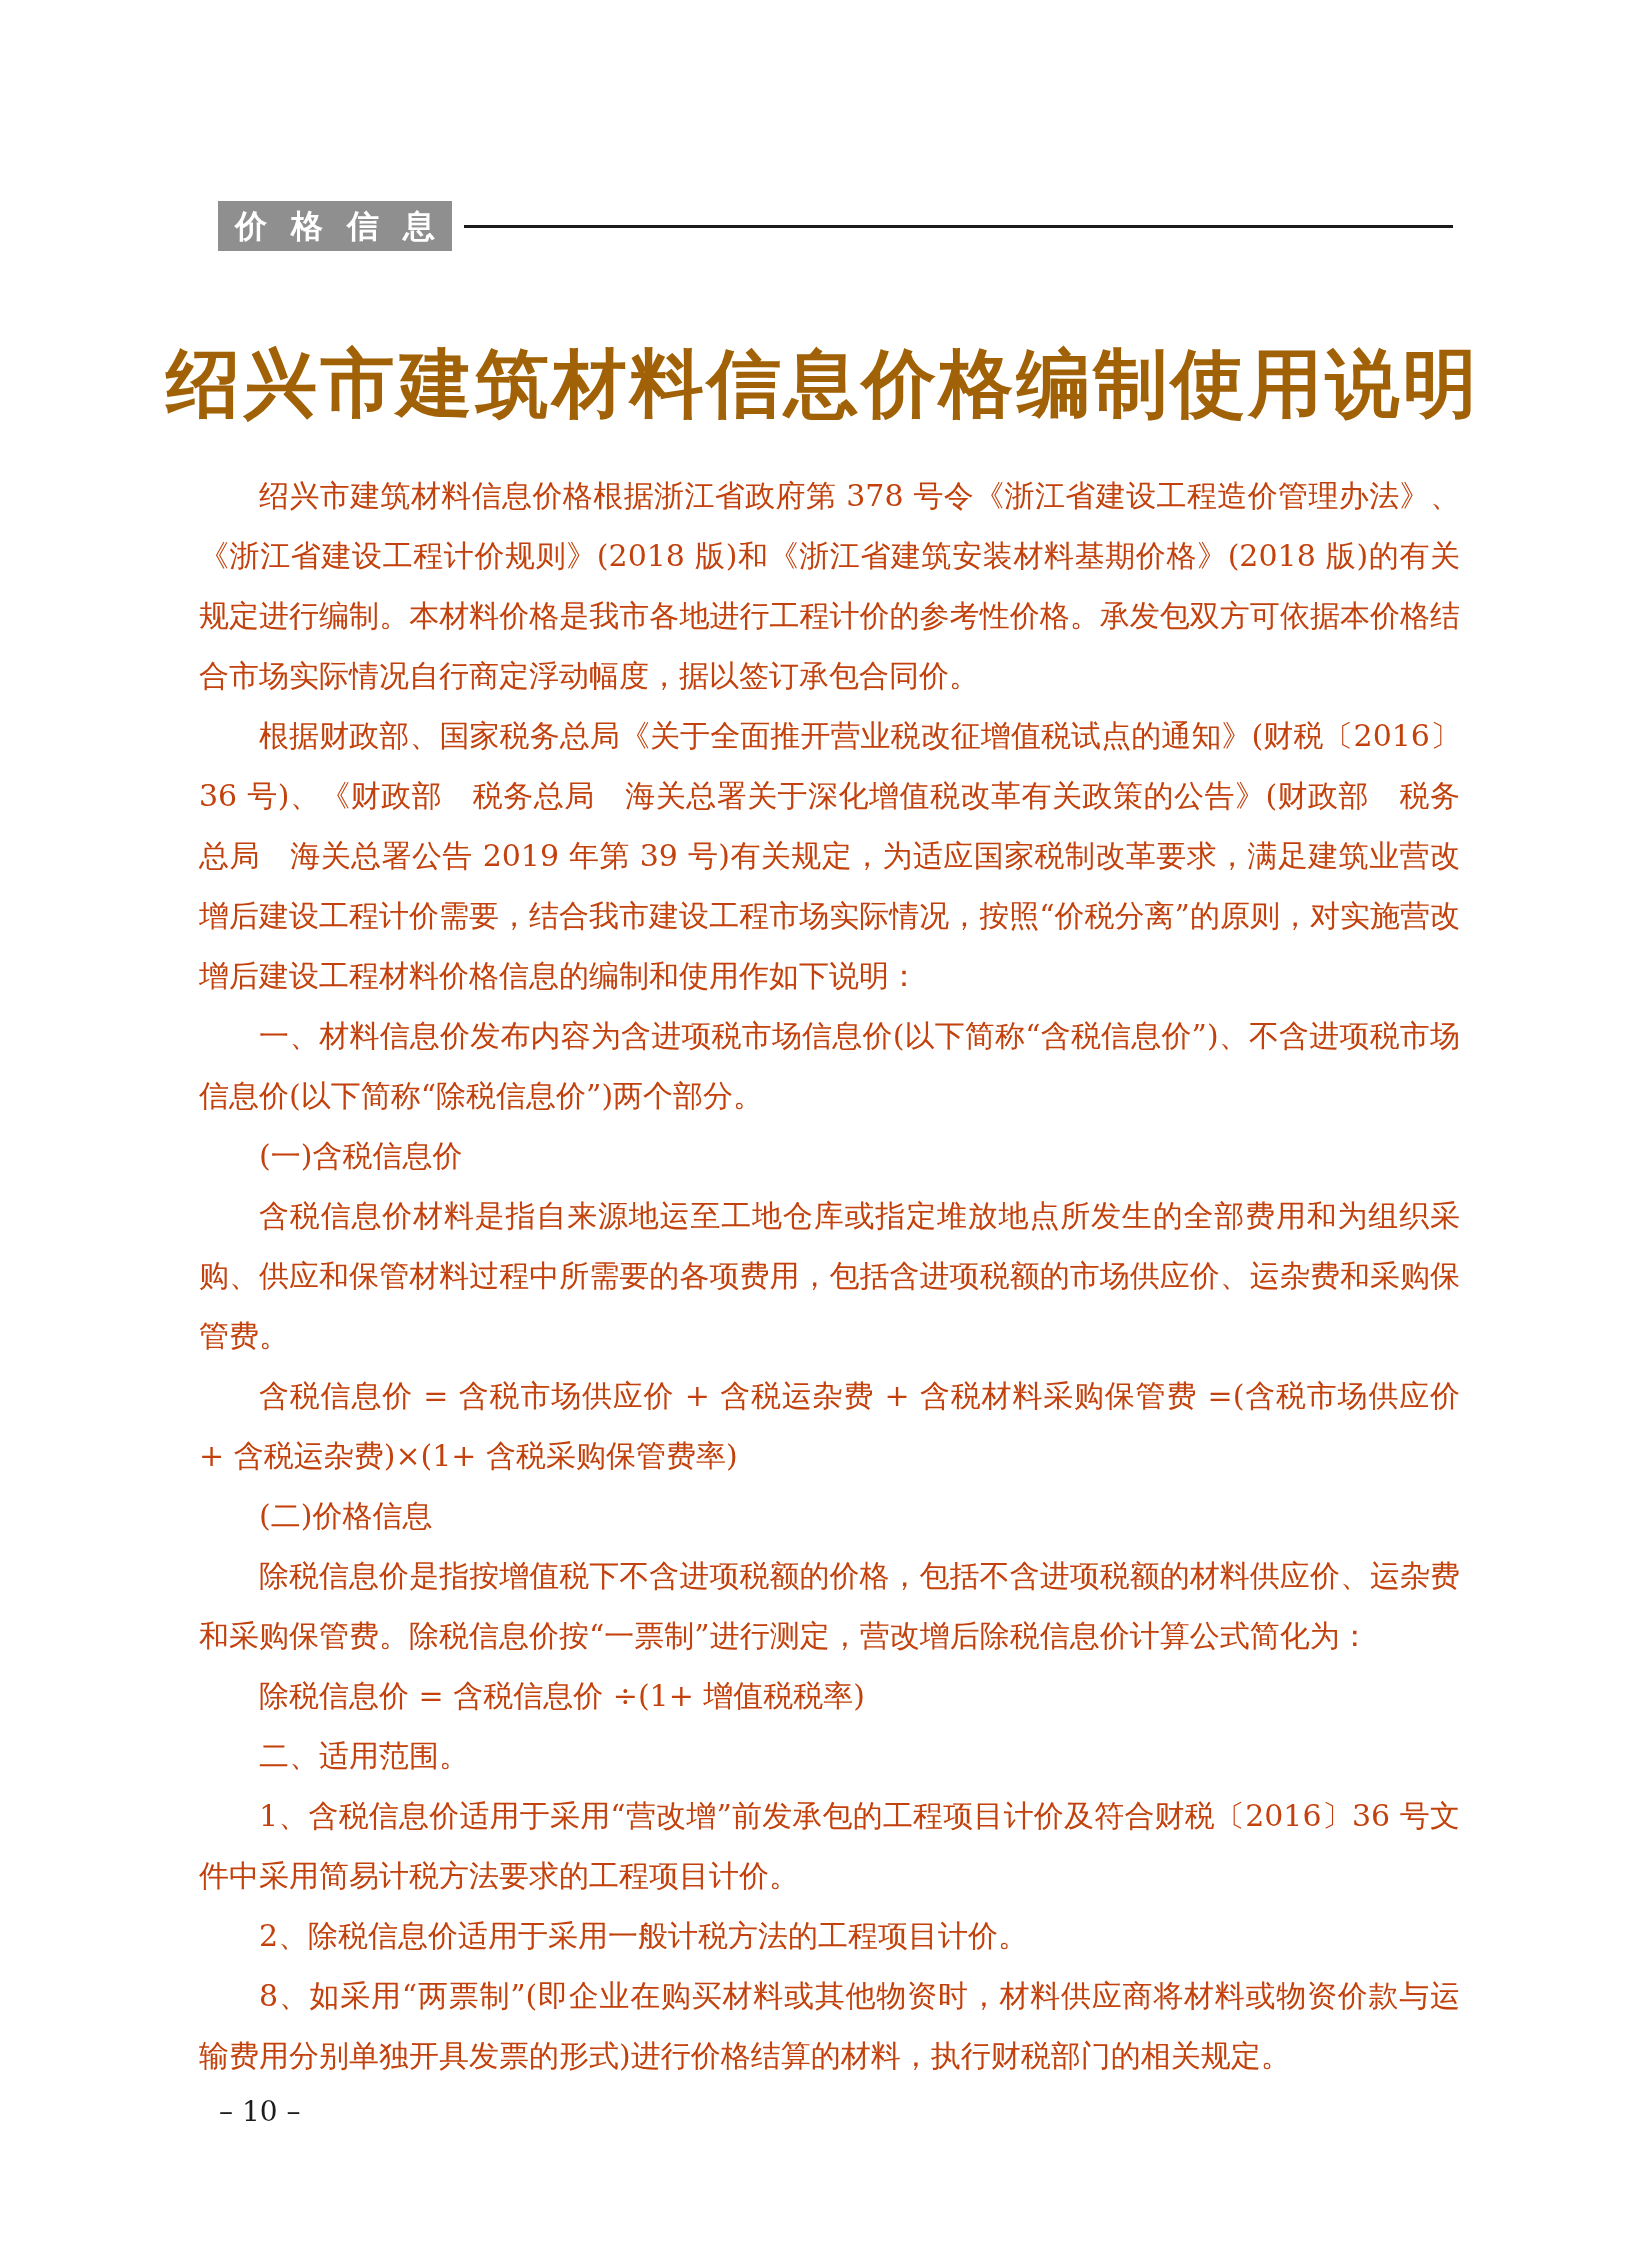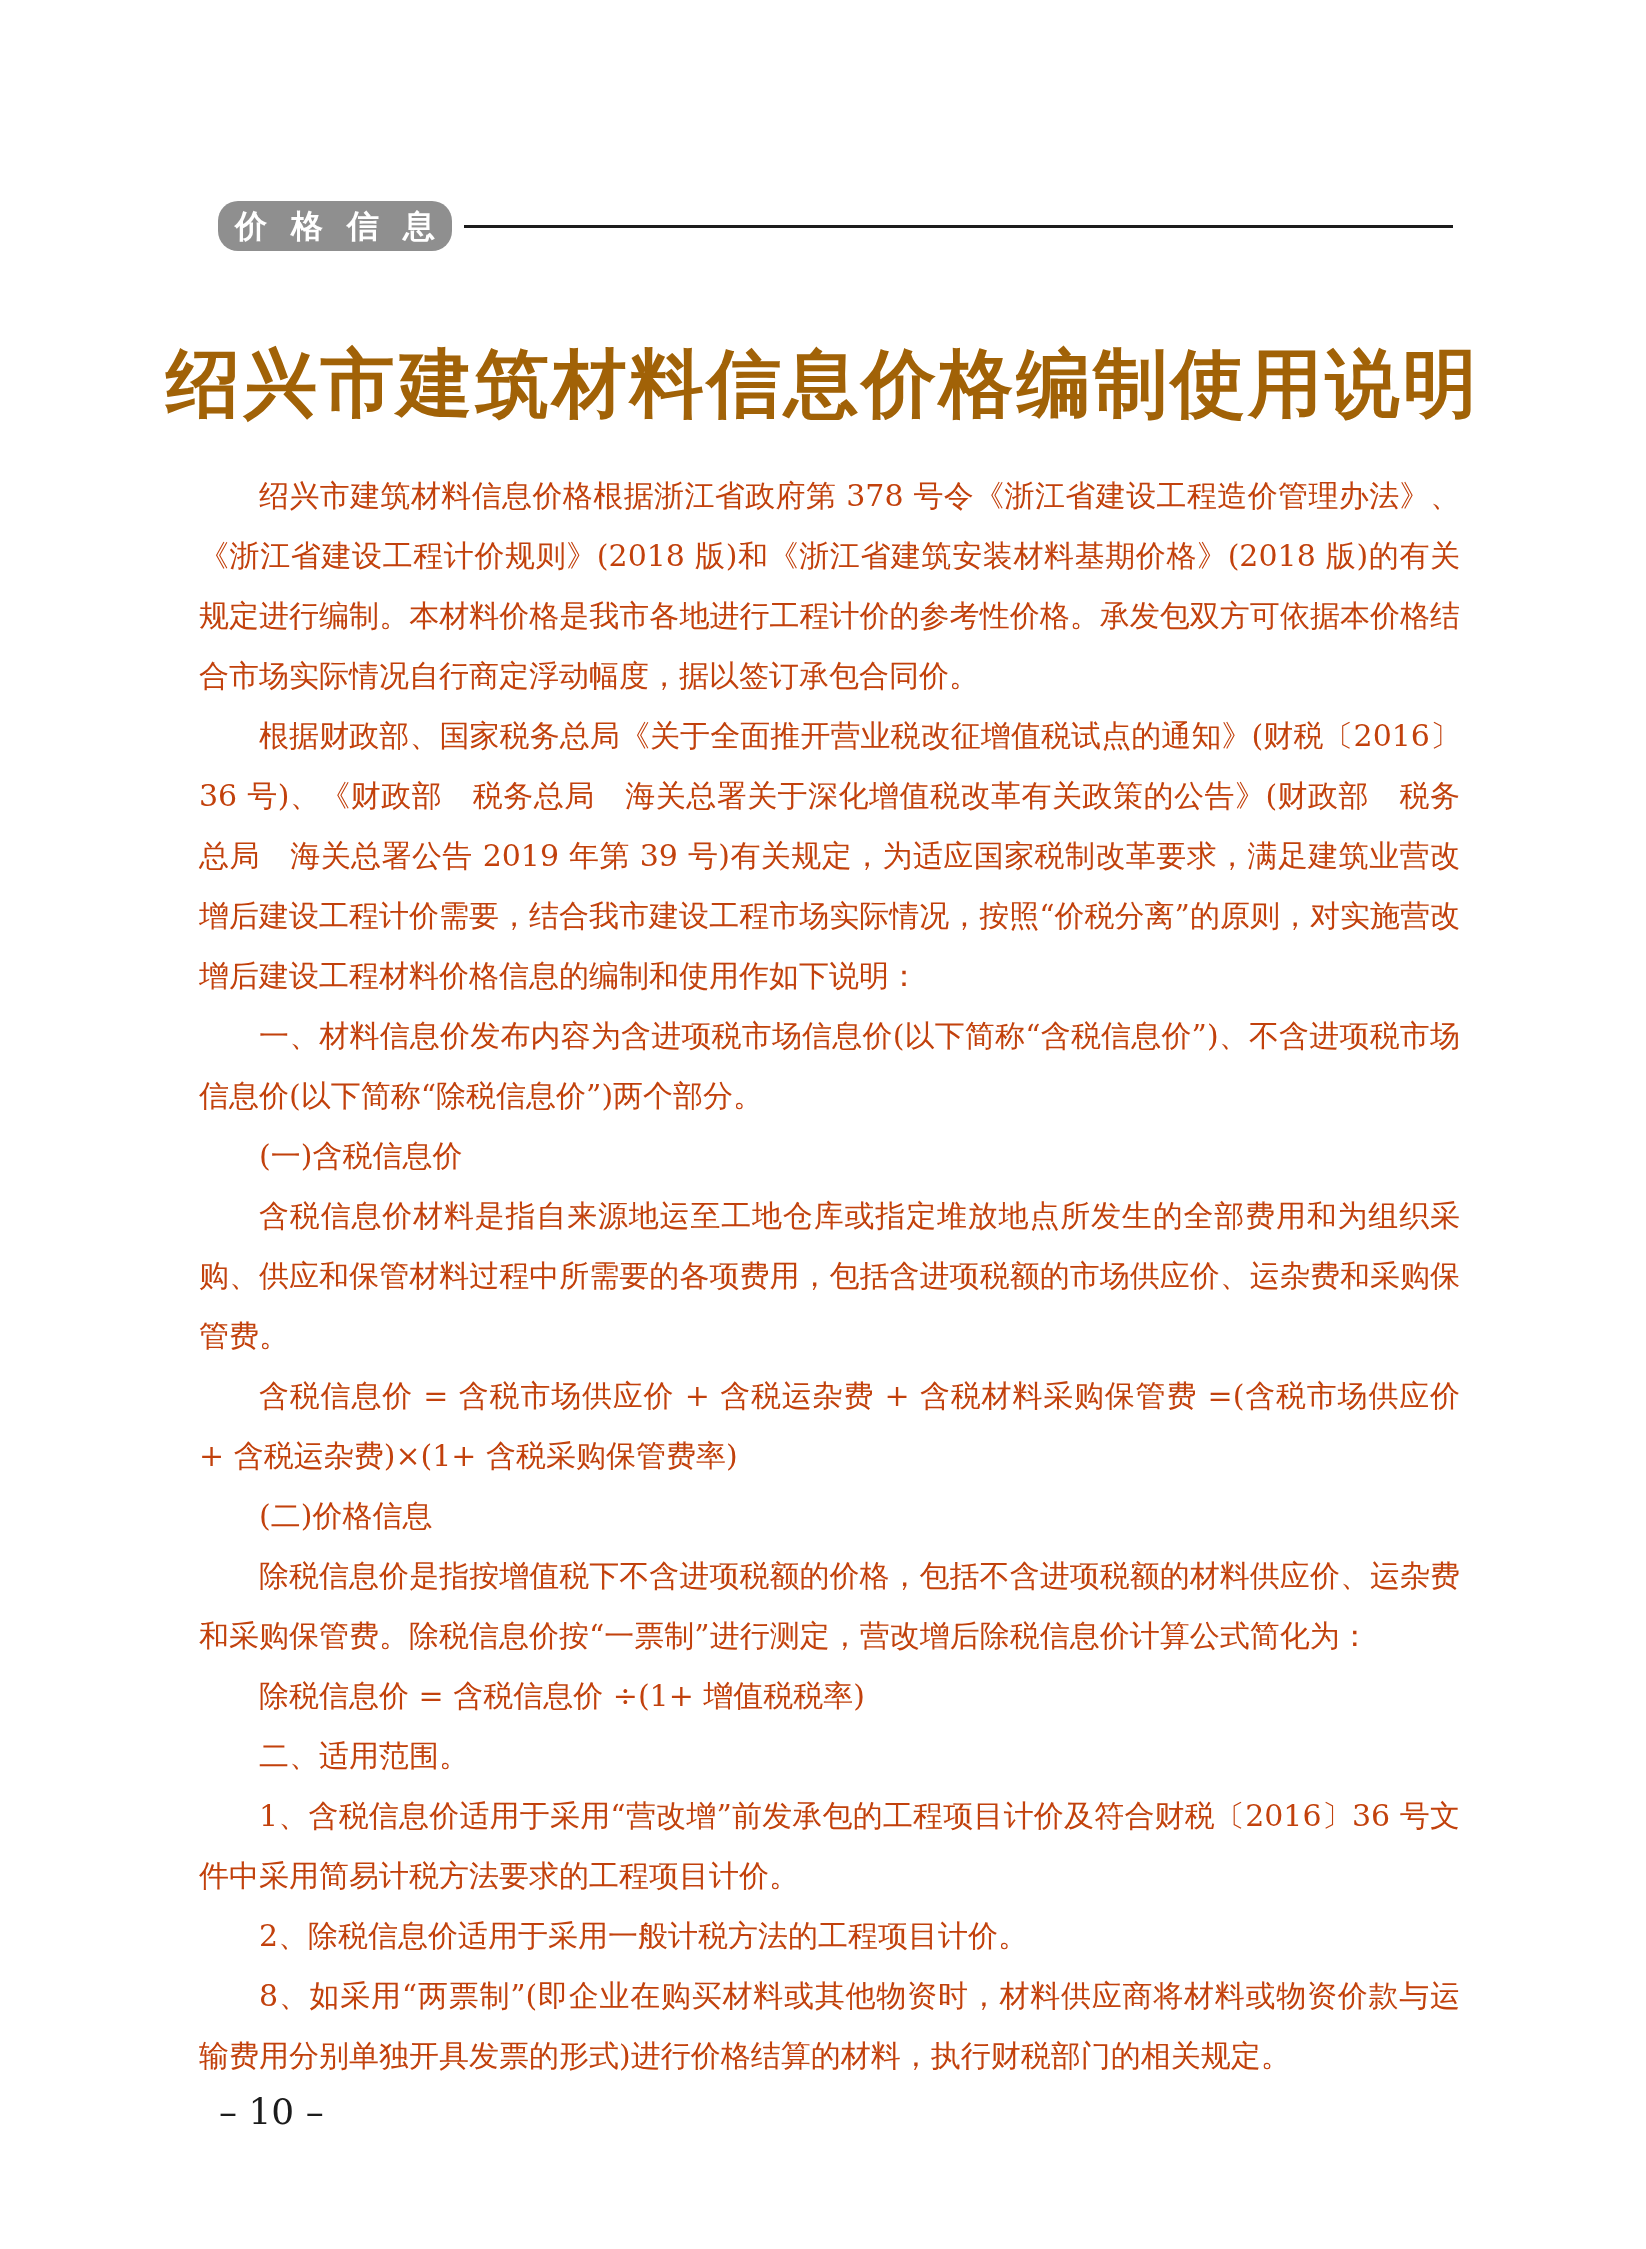--- a/index.html
+++ b/index.html
@@ -19,21 +19,20 @@
   .badge {
     position: absolute;
     left: 218px;
     top: 201px;
     width: 234px;
     height: 50px;
     background: #8f8f8f;
     display: flex;
     align-items: center;
     justify-content: center;
-    border-radius: 20px;
   }
   .badge .badge-label {
     color: #ffffff;
     font-family: "DejaVu Sans", sans-serif;
     font-weight: bold;
     font-size: 32px;
     letter-spacing: 24px;
     margin-right: -24px; 
     white-space: nowrap;
     line-height: 1;
@@ -74,21 +73,21 @@
   }
   .content p {
     margin: 0;
     padding: 0;
     text-indent: 2em;
   }
   .page-number {
     position: absolute;
     left: 219px;
     top: 2097px;
-    font-size: 36px;
+    font-size: 28px;
     line-height: 30.5px;
     color: #1c1c1c;
     white-space: nowrap;
   }
 </style>
 </head>
 <body>
 
 <div class="page">
 

